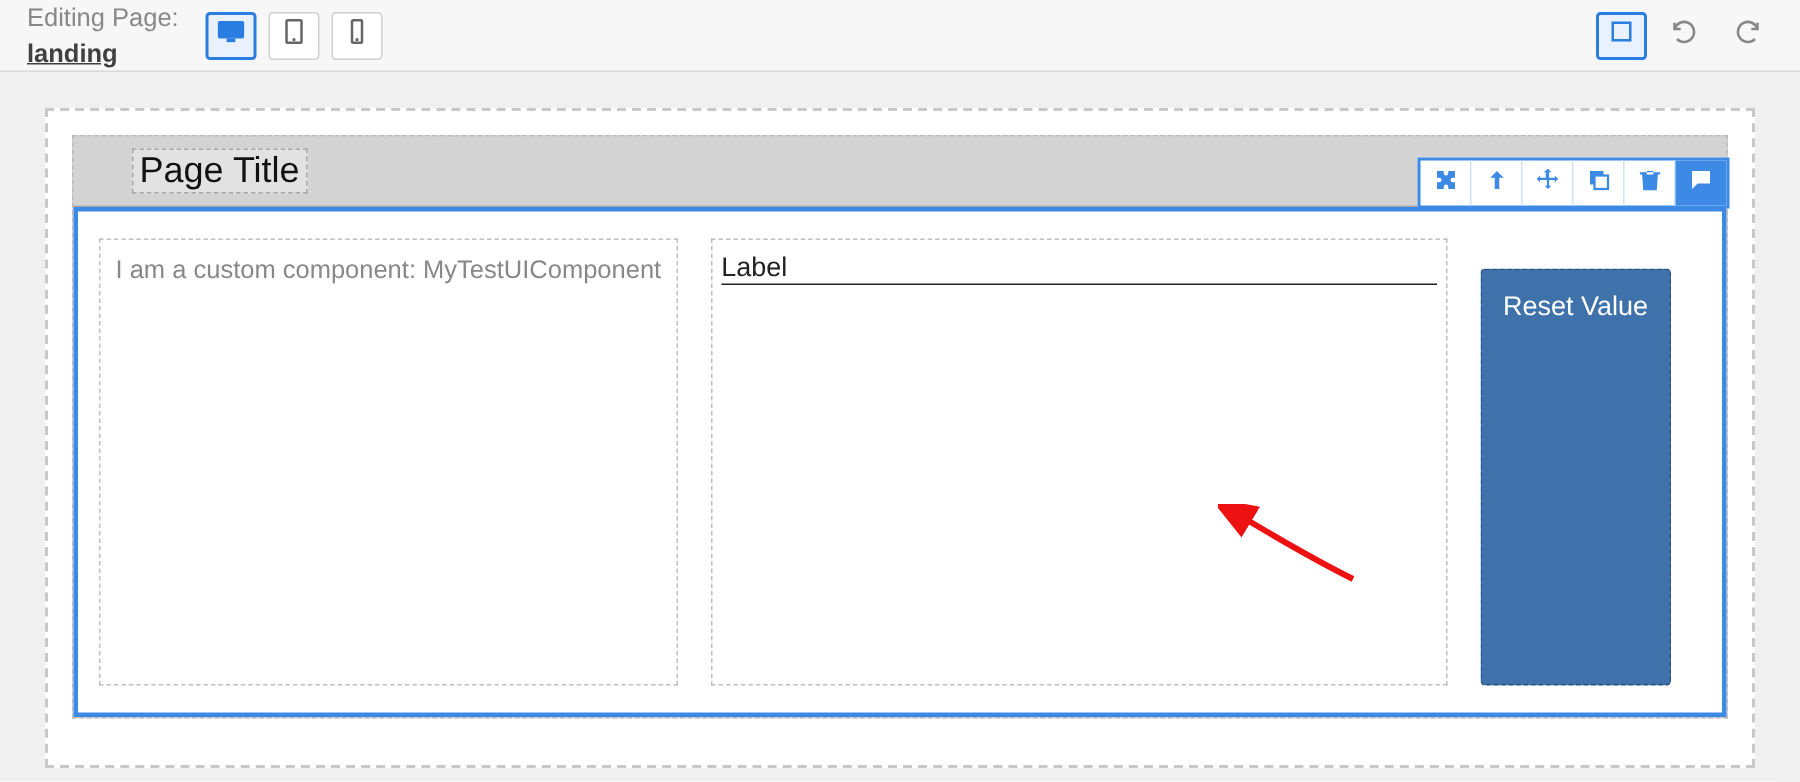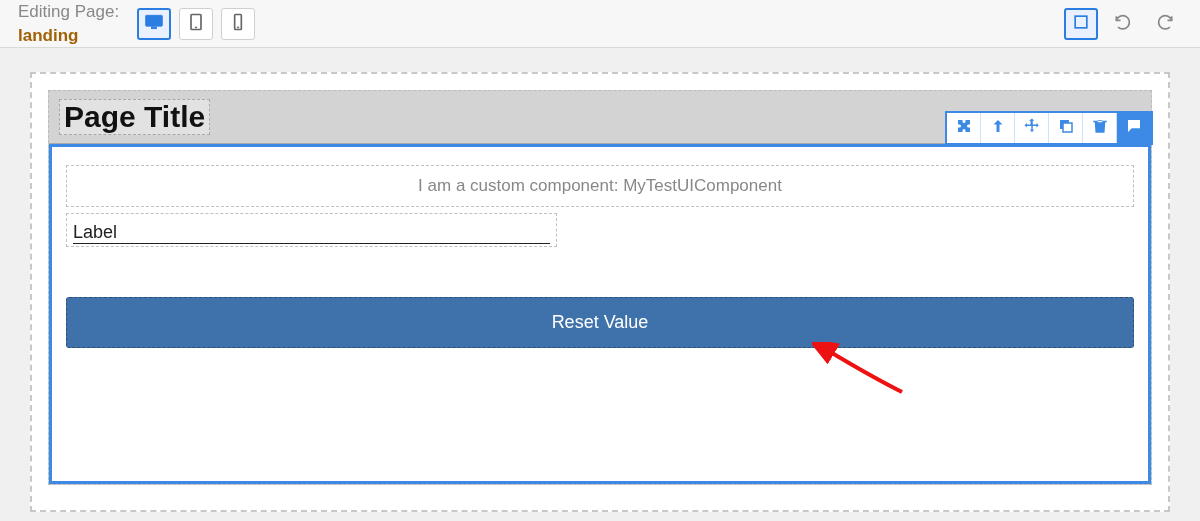--- a/index.html
+++ b/index.html
@@ -20,21 +20,21 @@
       gap: 12px;
     }
     .editing-label {
       font-size: 17px;
       color: #888;
       display: flex;
       align-items: baseline;
       gap: 4px;
       flex-direction: column;
     }
-    .editing-label .page-name { font-weight: 700; color: #a16207; }
+    .editing-label .page-name { font-weight: 700; color: #404040; text-decoration: underline; }
     .viewport-btns { display: flex; gap: 8px; margin-left: 6px; }
     .vp-btn {
       width: 34px; height: 32px;
       border: 1px solid #d0d0d0;
       background: #fff;
       border-radius: 3px;
       display: flex; align-items: center; justify-content: center;
       cursor: pointer;
     }
     .vp-btn.active {
@@ -72,27 +72,28 @@
       border: 1px dashed #bbb;
       background: #d3d3d3;
       position: relative;
     }
     .page-header {
       padding: 8px 10px;
       position: relative;
       border-bottom: 1px solid #aaa;
     }
     .page-title {
-      font-size: 30px;
-      font-weight: 700;
+      font-size: 24px;
+      font-weight: 400;
       color: #111;
       display: inline-block;
       border: 1px dashed #a8a8a8;
       padding: 0 4px;
       background: rgba(255,255,255,0.35);
+      margin-left: 29px;
     }
     .action-toolbar {
       position: absolute;
       right: -2px;
       bottom: -2px;
       display: flex;
       border: 2px solid #3c8ae6;
       background: #fff;
     }
     .action-btn {
@@ -104,22 +105,22 @@
     .action-btn:last-child { border-right: none; background: #3c8ae6; }
     .action-btn svg { width: 18px; height: 18px; fill: #3c8ae6; }
     .action-btn:last-child svg { fill: #fff; }
 
     .page-body {
       background: #fff;
       border: 3px solid #3c8ae6;
       padding: 18px 14px;
       min-height: 340px;
       display: flex;
-      flex-direction: column;
-      gap: 6px;
+      flex-direction: row;
+      gap: 22px;
     }
     .component-banner {
       border: 1px dashed #c0c0c0;
       padding: 10px;
       text-align: center;
       font-size: 17px;
       color: #888;
     }
     .label-block {
       border: 1px dashed #c0c0c0;
@@ -134,21 +135,21 @@
     }
     .reset-btn {
       background: #3f72aa;
       border: 1px dashed #2a4f78;
       color: #fff;
       font-size: 18px;
       padding: 14px;
       text-align: center;
       border-radius: 3px;
       cursor: pointer;
-      margin-top: 44px;
+      margin-top: 20px;
     }
     .arrow-annot {
       position: absolute;
       pointer-events: none;
     }
   </style>
 </head>
 <body>
 
 <div class="top-toolbar">

